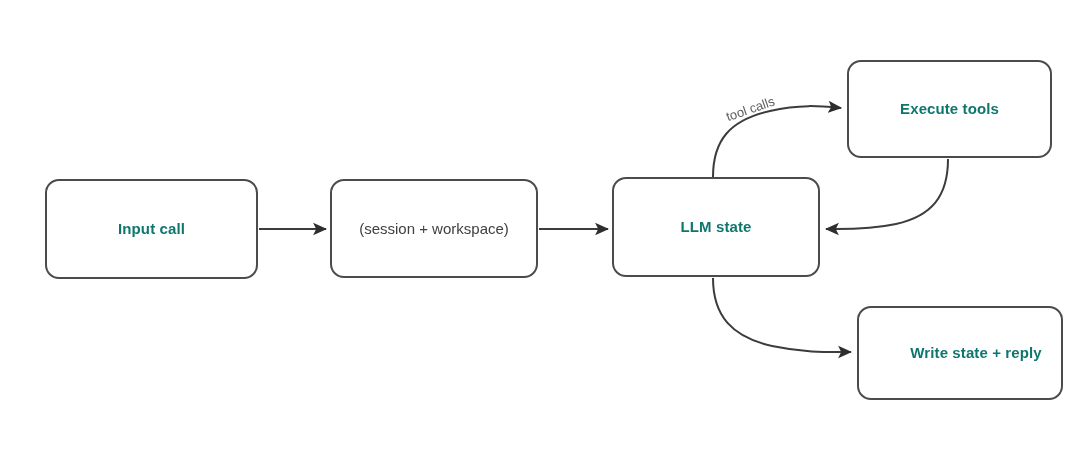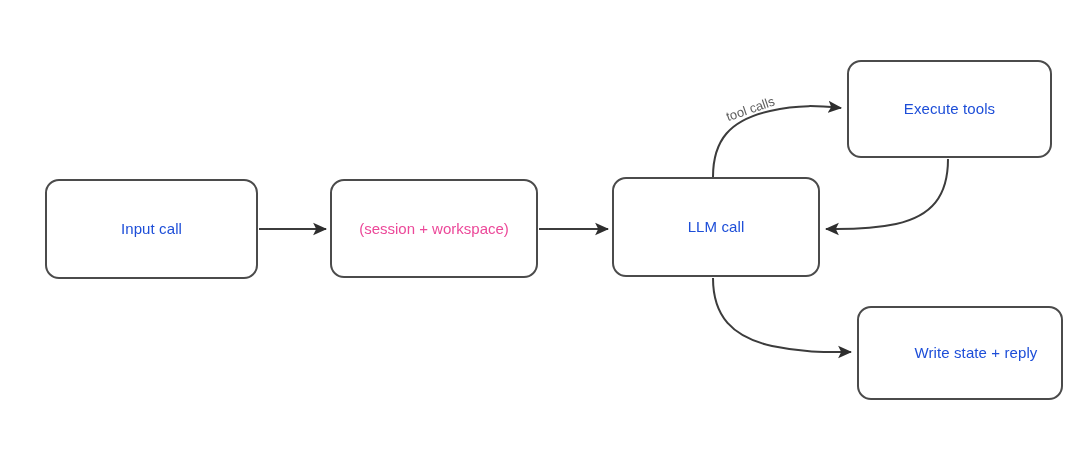--- a/index.html
+++ b/index.html
@@ -34,30 +34,30 @@
     border-radius: 14px;
     display: flex;
     flex-direction: column;
     align-items: center;
     justify-content: center;
     text-align: center;
     z-index: 2;
   }
   .node .title {
     font-size: 15px;
-    font-weight: normal;
-    color: #1d4ed8;
+    font-weight: bold;
+    color: #0f766e;
     letter-spacing: 0.1px;
     line-height: 1.25;
     text-align: right;
   }
   .node .subtitle {
     font-size: 15px;
     font-weight: normal;
-    color: #ec4899;
+    color: #404040;
     line-height: 1.3;
     margin-top: 1px;
   }
 
   #node-input-event      { left: 45px;  top: 179px; width: 213px; height: 100px; }
   #node-assemble-context { left: 330px; top: 179px; width: 208px; height: 99px;  }
   #node-llm-call         { left: 612px; top: 177px; width: 208px; height: 100px; }
   #node-execute-tools    { left: 847px; top: 60px;  width: 205px; height: 98px;  }
   #node-write-state      { left: 857px; top: 306px; width: 206px; height: 94px; padding-left: 32px;  }
 
@@ -100,21 +100,21 @@
 
 <div class="node" id="node-input-event">
   <div class="title">Input call</div>
 </div>
 
 <div class="node" id="node-assemble-context">
   <div class="subtitle">(session + workspace)</div>
 </div>
 
 <div class="node" id="node-llm-call">
-  <div class="title">LLM call</div>
+  <div class="title">LLM state</div>
 </div>
 
 <div class="node" id="node-execute-tools">
   <div class="title">Execute tools</div>
 </div>
 
 <div class="node" id="node-write-state">
   <div class="title">Write state + reply</div>
 </div>
 

